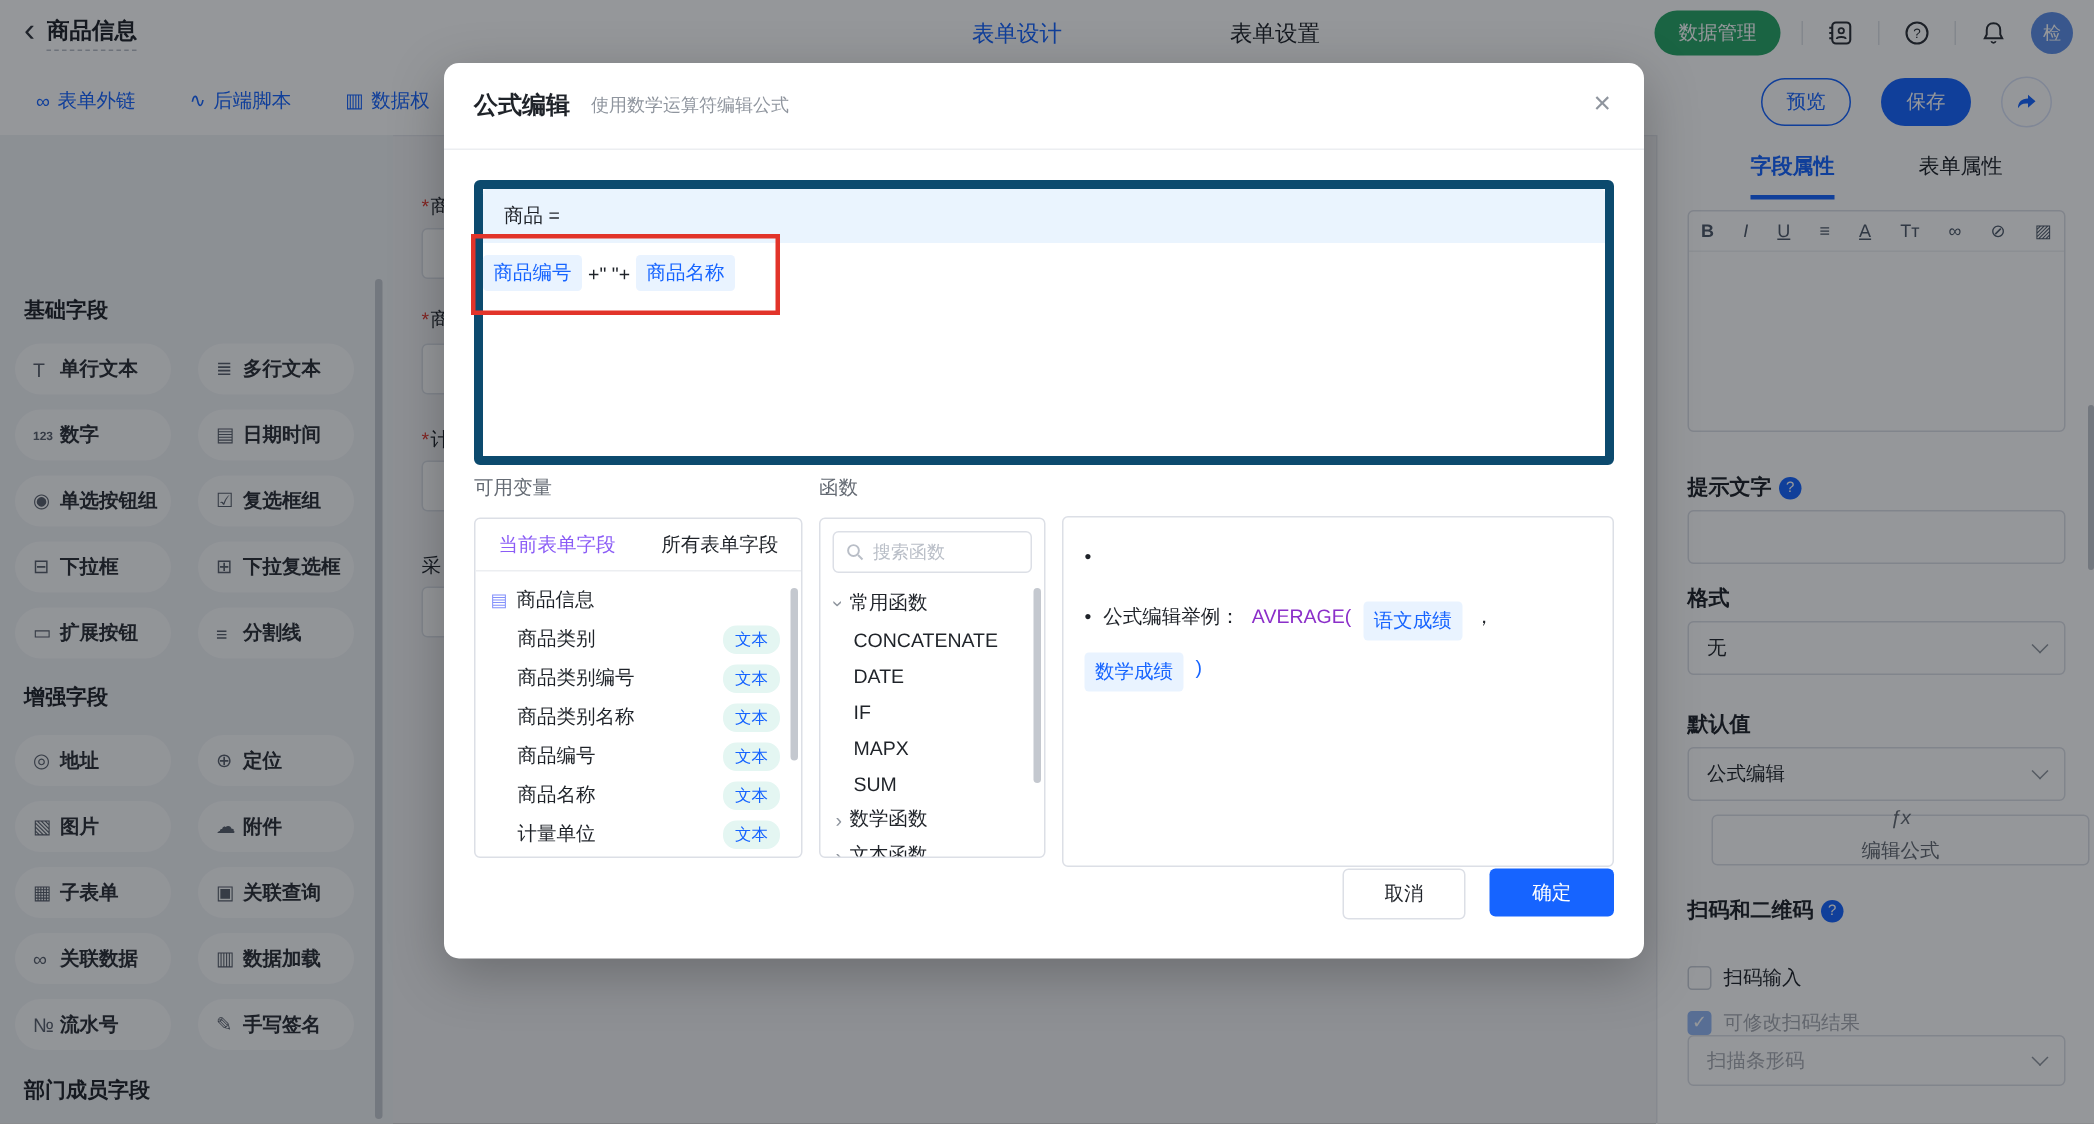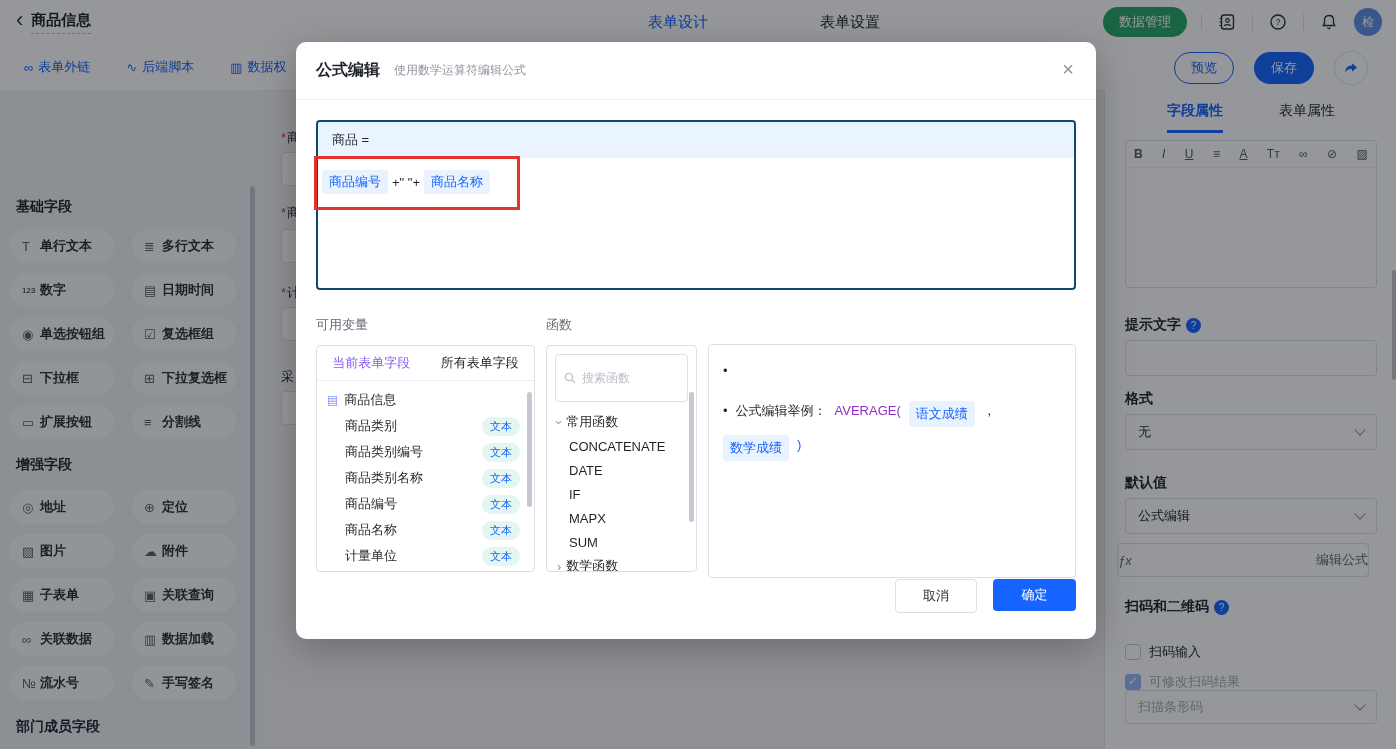--- a/index.html
+++ b/index.html
@@ -47,52 +47,52 @@
   .r-tab.active{color:#1664ff;font-weight:bold;border-bottom:3px solid #1664ff;}
   .rte{position:absolute;left:20px;top:50px;width:252px;height:148px;border:1px solid #dcdfe6;border-radius:4px;box-sizing:border-box;}
   .rte-bar{display:flex;align-items:center;justify-content:space-between;padding:6px 8px;border-bottom:1px solid #f0f1f3;}
   .rte-ic{font-size:12px;color:#4e5969;cursor:pointer;}
   .r-label{position:absolute;left:20px;font-size:14px;font-weight:bold;color:#1f2329;display:flex;align-items:center;gap:5px;}
   .help-badge{width:15px;height:15px;border-radius:50%;background:#1664ff;color:#fff;font-size:10px;font-weight:normal;display:inline-flex;align-items:center;justify-content:center;}
   .r-input{position:absolute;left:20px;width:252px;height:36px;background:#fff;border:1px solid #dcdfe6;border-radius:4px;box-sizing:border-box;}
   .r-select{position:absolute;left:20px;width:252px;height:36px;border:1px solid #dcdfe6;border-radius:4px;box-sizing:border-box;display:flex;align-items:center;justify-content:space-between;padding:0 12px;cursor:pointer;background:#fff;}
   .r-select.disabled{color:#a8abb2;cursor:default;}
   .caret{width:7px;height:7px;border-right:1.5px solid #8f959e;border-bottom:1.5px solid #8f959e;transform:rotate(45deg);margin-top:-4px;}
-  .r-btn{position:absolute;left:12px;width:252px;height:34px;border:1px solid #dcdfe6;border-radius:4px;box-sizing:border-box;display:flex;align-items:center;justify-content:space-between;gap:6px;color:#646a73;cursor:pointer;background:#fff;}
+  .r-btn{position:absolute;left:36px;width:252px;height:34px;border:1px solid #dcdfe6;border-radius:4px;box-sizing:border-box;display:flex;align-items:center;justify-content:flex-end;gap:6px;color:#646a73;cursor:pointer;background:#fff;flex-direction:column;}
   .cbrow{position:absolute;left:20px;display:flex;align-items:center;gap:8px;font-size:13px;cursor:pointer;margin-top:13px;}
   .cb{width:16px;height:16px;border:1px solid #c9ced6;border-radius:3px;background:#fff;box-sizing:border-box;flex:none;}
   .cb.checked{background:#94b8f5;border-color:#94b8f5;position:relative;}
   .cb.checked::after{content:"✓";position:absolute;left:2px;top:-1px;color:#fff;font-size:12px;}
   .muted{color:#a8abb2;}
   
   .overlay{left:0;top:0;width:1396px;height:749px;background:rgba(10,13,20,0.43);z-index:50;}
   .modal{left:296px;top:42px;width:800px;height:597px;background:#fff;border-radius:10px;z-index:60;box-shadow:0 10px 36px rgba(0,0,0,.25);}
   .m-head{position:absolute;left:0;top:0;width:100%;height:58px;border-bottom:1px solid #eceef1;box-sizing:border-box;display:flex;align-items:center;padding:0 20px;gap:14px;}
   .m-title{font-size:16px;font-weight:bold;}
   .m-sub{font-size:12px;color:#8f959e;}
   .m-close{position:absolute;right:22px;top:16px;font-size:20px;color:#8f959e;cursor:pointer;}
-  .editor{position:absolute;left:20px;top:78px;width:760px;height:170px;border:2px solid #0c4a6e;border-radius:4px;box-sizing:border-box;}
+  .editor{position:absolute;left:20px;top:78px;width:760px;height:190px;border:6px solid #0c4a6e;border-radius:4px;box-sizing:border-box;}
   .editor-head{height:36px;background:#eaf4fe;display:flex;align-items:center;padding:0 14px;font-size:13px;color:#1f2329;border-radius:3px 3px 0 0;}
   .tokens{position:absolute;left:26px;top:128px;display:flex;align-items:center;gap:4px;}
   .chip{background:#e9f3ff;color:#1664ff;border-radius:3px;padding:3px 7px;font-size:13px;cursor:pointer;}
   .op{font-size:13px;color:#1f2329;}
   .red-box{position:absolute;left:18px;top:114px;width:200px;height:48px;border:3px solid #e2342a;z-index:5;pointer-events:none;}
   .p-label{position:absolute;top:274px;font-size:13px;color:#646a73;}
   .panel{position:absolute;top:303px;height:227px;border:1px solid #dcdfe6;border-radius:4px;box-sizing:border-box;background:#fff;overflow:hidden;}
   .vars{left:20px;width:219px;}
   .funcs{left:250px;width:151px;}
   .hints{left:412px;top:302px;width:368px;height:234px;border:1px solid #dcdfe6;border-radius:4px;position:absolute;box-sizing:border-box;padding:16px 14px;}
   .v-tabs{display:flex;align-items:center;height:34px;border-bottom:1px solid #eceef1;font-size:13px;}
   .v-tab{flex:1;text-align:center;cursor:pointer;}
   .v-tab.active{color:#8b5cf6;}
   .tree-row{display:flex;align-items:center;height:26px;padding-left:10px;font-size:13px;cursor:pointer;}
   .tree-row .doc{color:#8491fb;margin-right:6px;font-size:12px;}
   .leaf{padding-left:28px;justify-content:space-between;padding-right:14px;}
   .badge{background:#e4f6f2;color:#1664ff;font-size:11px;border-radius:9px;padding:2px 8px;}
-  .search{margin:8px;height:26px;border:1px solid #dcdfe6;border-radius:4px;display:flex;align-items:center;gap:6px;padding:10px 8px;color:#b9bec7;font-size:12px;}
+  .search{margin:8px;height:26px;border:1px solid #dcdfe6;border-radius:4px;display:flex;align-items:center;gap:6px;padding:0 8px;color:#b9bec7;font-size:12px;}
   .fn-row{height:24px;display:flex;align-items:center;padding-left:10px;font-size:13px;cursor:pointer;}
   .fn-item{padding-left:22px;}
   .chev{color:#8f959e;font-size:13px;margin-right:5px;display:inline-block;}
   .chev.down{transform:rotate(90deg);}
   .hint-line{display:flex;align-items:flex-start;gap:8px;font-size:13px;color:#1f2329;margin-bottom:20px;line-height:20px;flex-wrap:wrap;}
   .bullet{color:#1f2329;}
   .fn-name{color:#8b2fc9;}
   .blue{color:#1664ff;}
   .m-foot{position:absolute;right:20px;bottom:26px;display:flex;gap:16px;}
   .btn-cancel{width:80px;height:32px;border:1px solid #dcdfe6;border-radius:4px;background:#fff;display:flex;align-items:center;justify-content:center;font-size:13px;cursor:pointer;}

